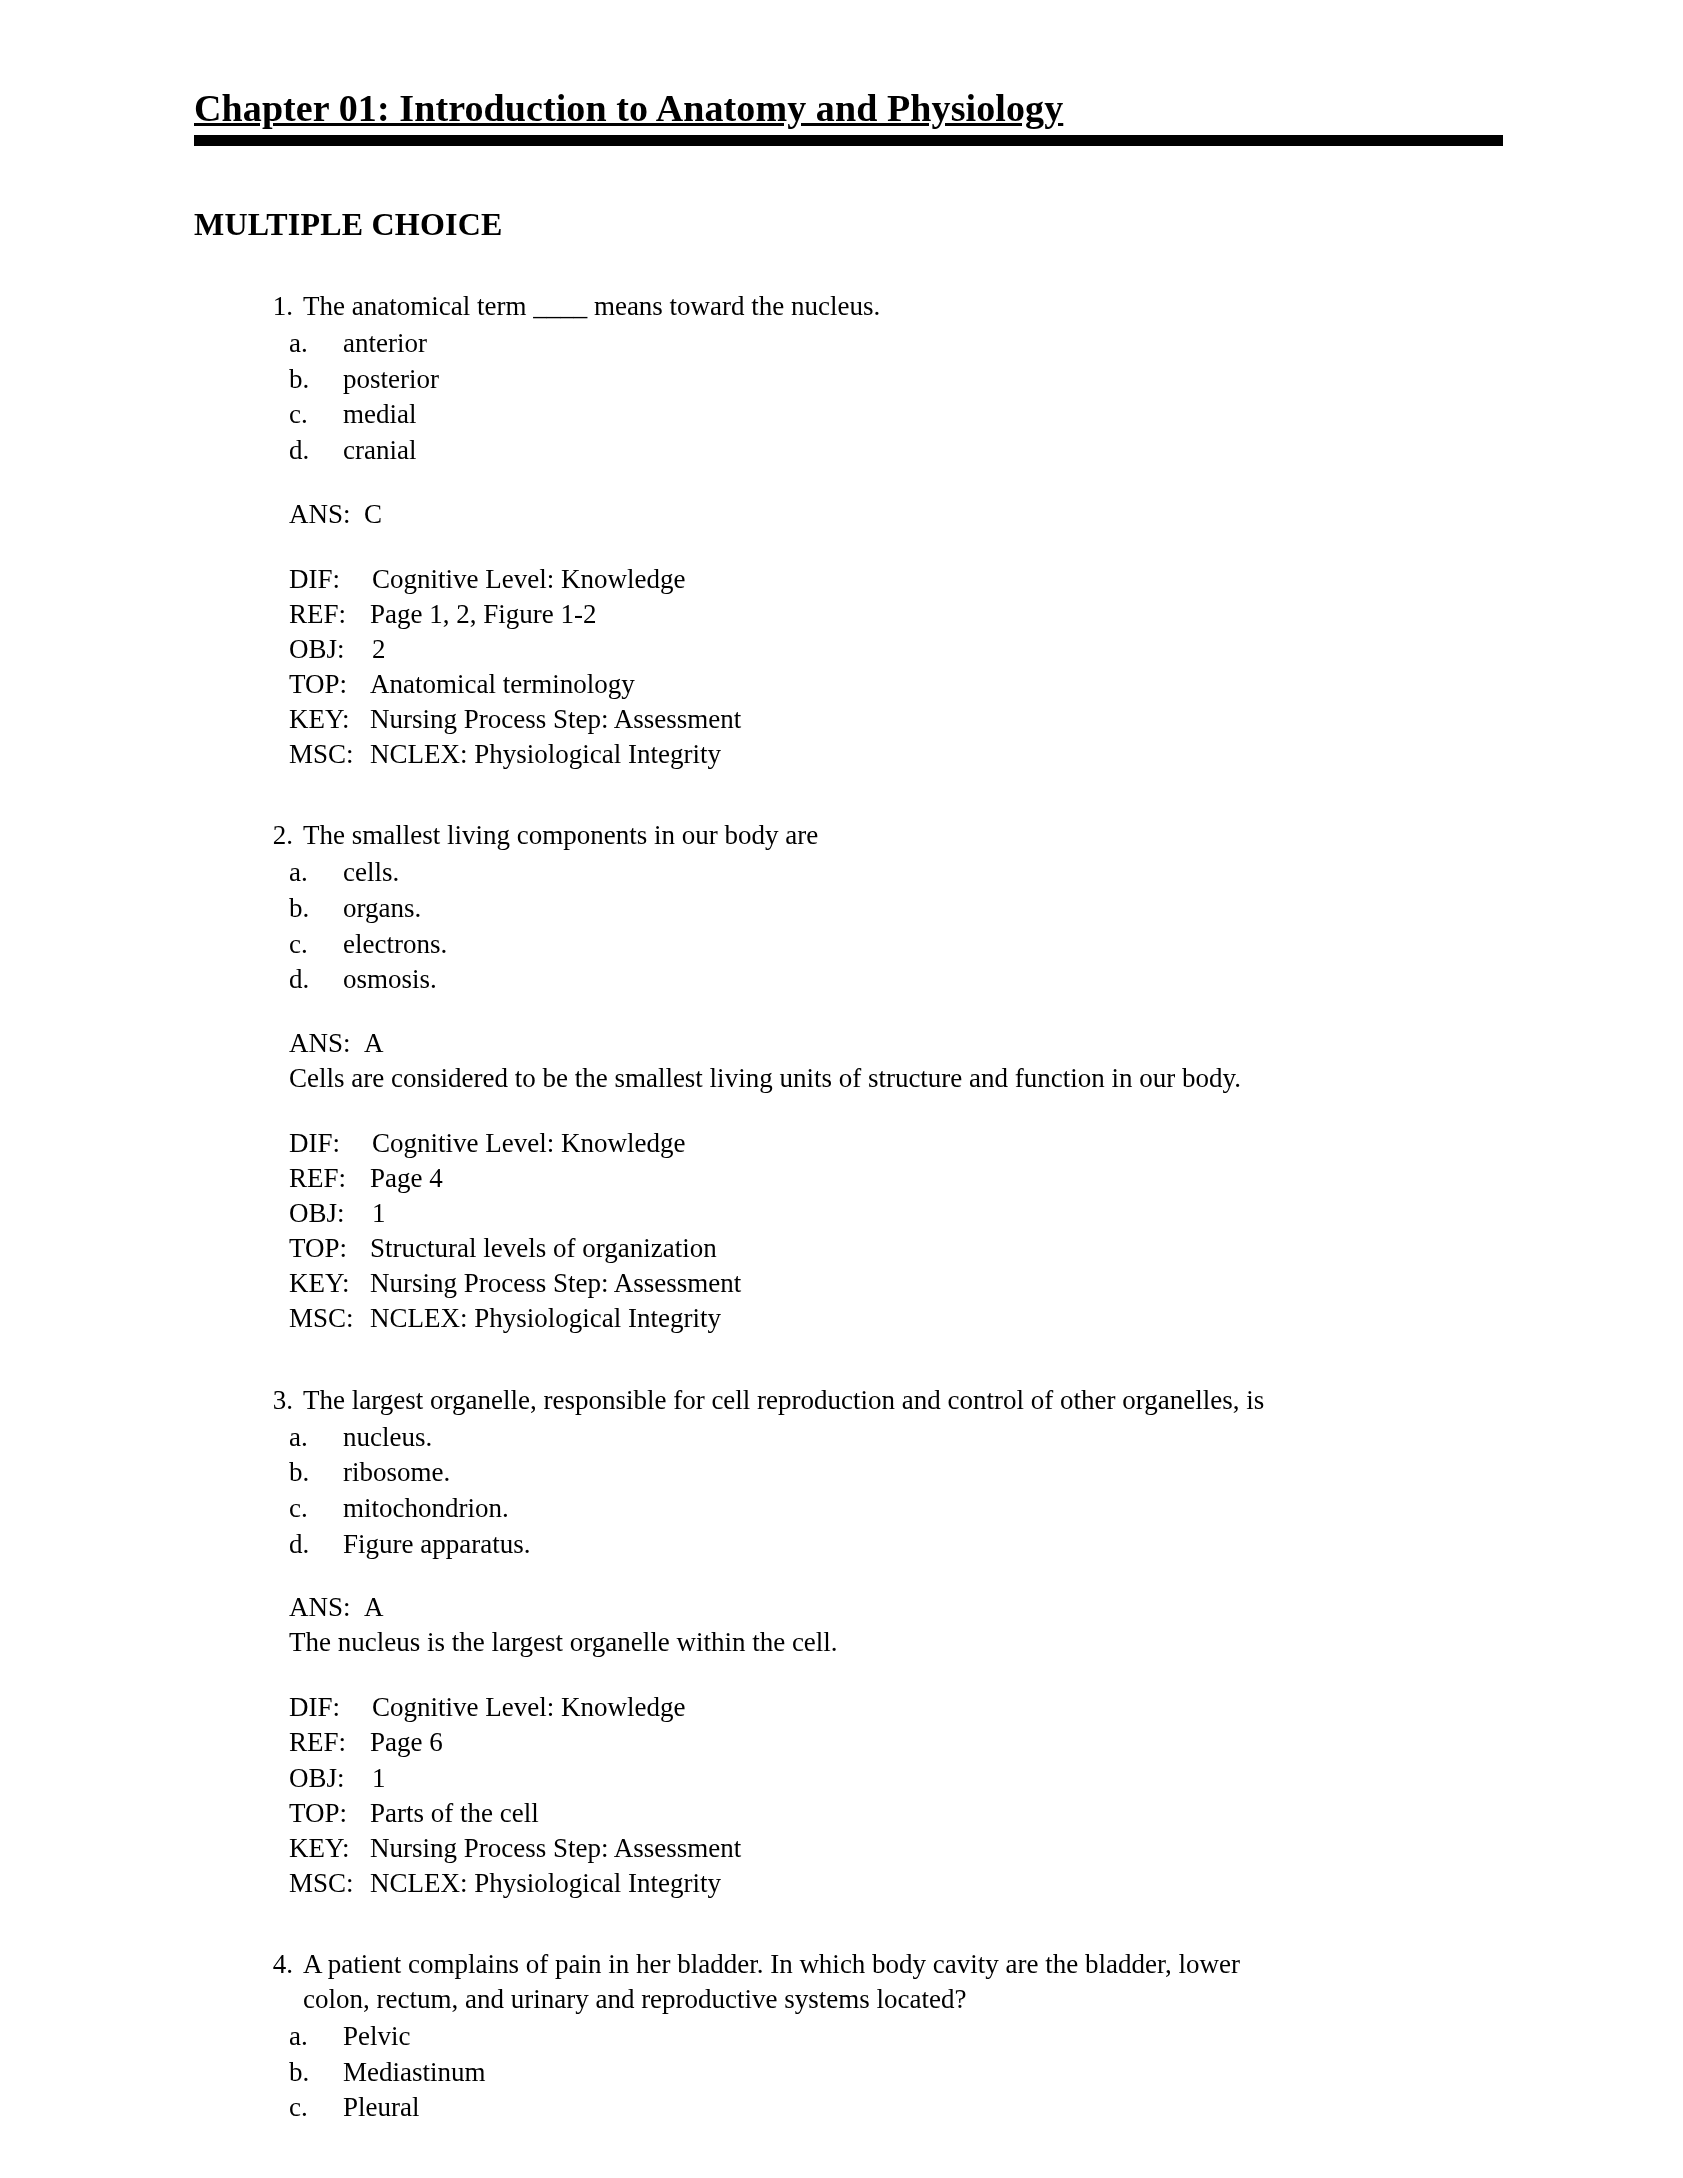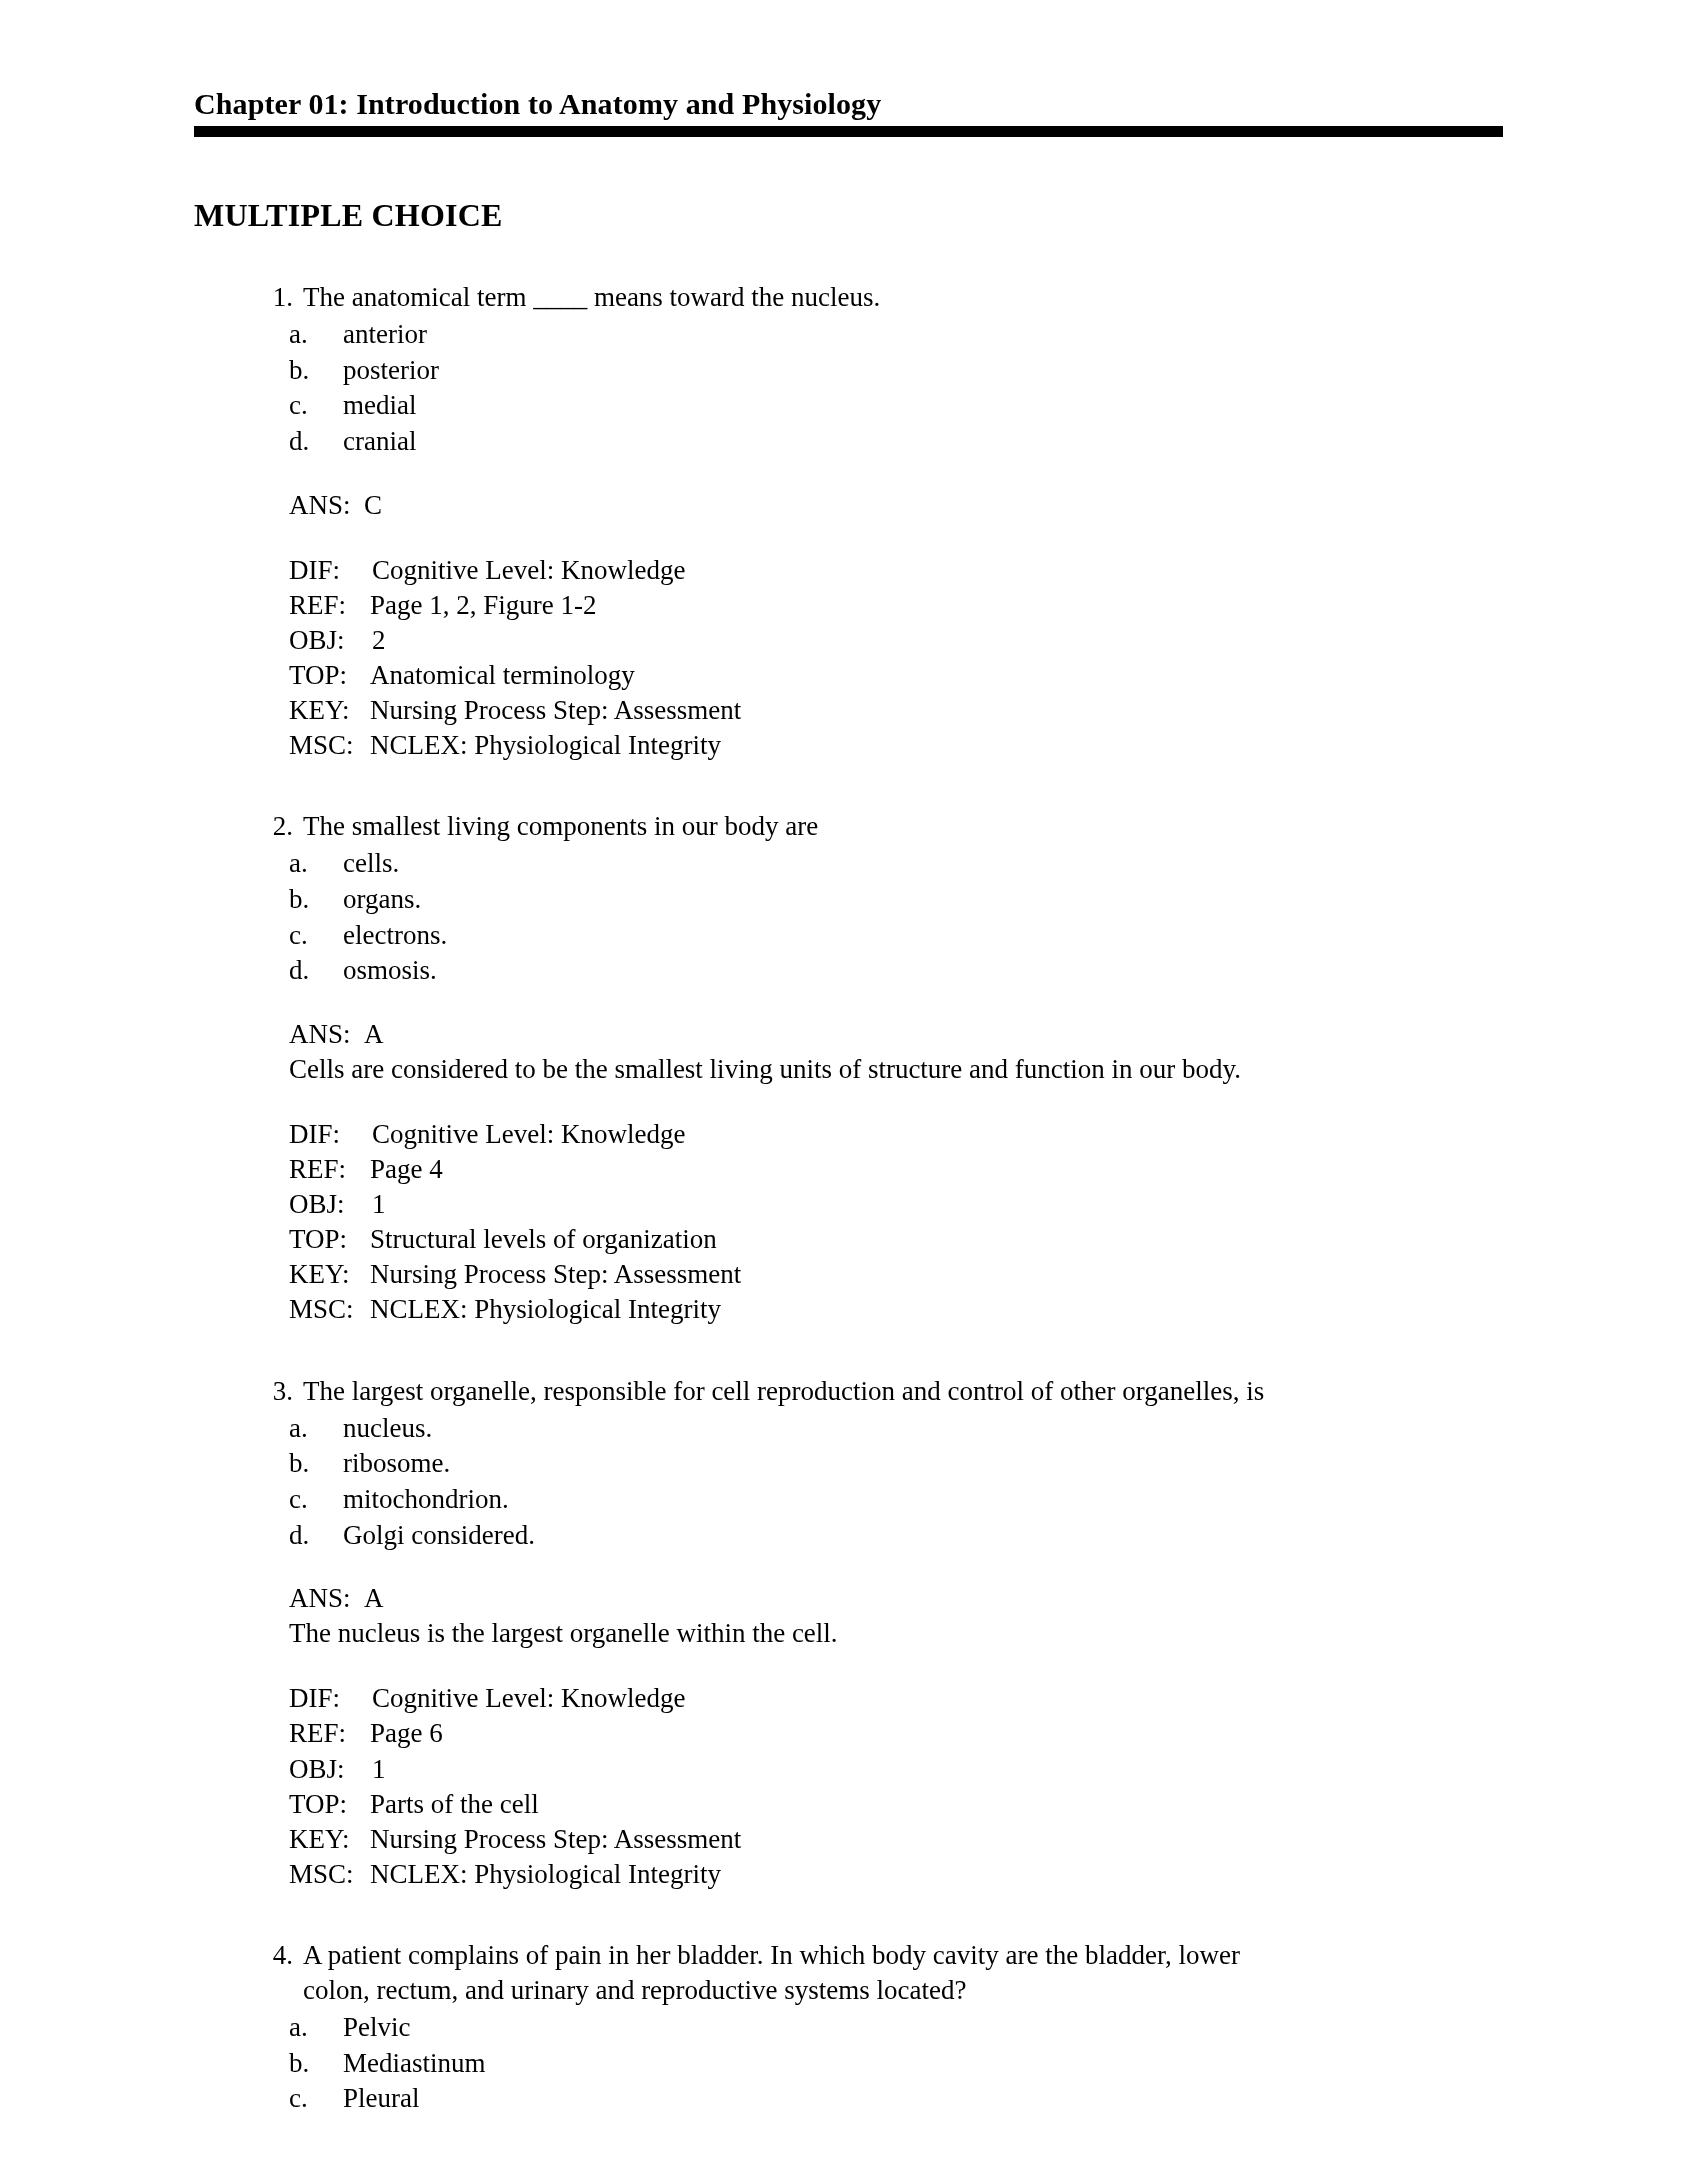--- a/index.html
+++ b/index.html
@@ -24,25 +24,26 @@
   }
   .content {
     position: absolute;
     left: 194px;
     top: 87px;
     width: 1307px;
   }
 
   
   .doc-header {
-    font-size: 30px;
+    font-size: 38px;
     font-weight: bold;
     line-height: 1.12;
     letter-spacing: 0.1px;
     white-space: nowrap;
+    text-decoration: underline;
   }
   .header-rule {
     margin-top: 5px;
     width: 1309px;
     height: 11px;
     background: #000000;
   }
 
   
   .section-heading {
@@ -246,21 +247,21 @@
         </div>
         <div class="question-block">
           <div class="q-line">
             <span class="q-num">3.</span>
             <span class="q-text">The largest organelle, responsible for cell reproduction and control of other organelles, is</span>
           </div>
           <div class="options">
             <div class="option-row"><span class="opt-letter">a.</span><span>nucleus.</span></div>
             <div class="option-row"><span class="opt-letter">b.</span><span>ribosome.</span></div>
             <div class="option-row"><span class="opt-letter">c.</span><span>mitochondrion.</span></div>
-            <div class="option-row"><span class="opt-letter">d.</span><span>Golgi considered.</span></div>
+            <div class="option-row"><span class="opt-letter">d.</span><span>Figure apparatus.</span></div>
           </div>
           <div class="answer-group">
             <div class="ans-line"><span>ANS:</span>&nbsp;&nbsp;<span>A</span></div>
             <div class="rationale-line">The nucleus is the largest organelle within the cell.</div>
           </div>
           <div class="meta-group">
             <div class="meta-row">
               <span class="meta-cell" style="width: 426px;">
                 <span class="meta-label w-lbl-a">DIF:</span>
                 <span class="meta-value">Cognitive Level: Knowledge</span>

